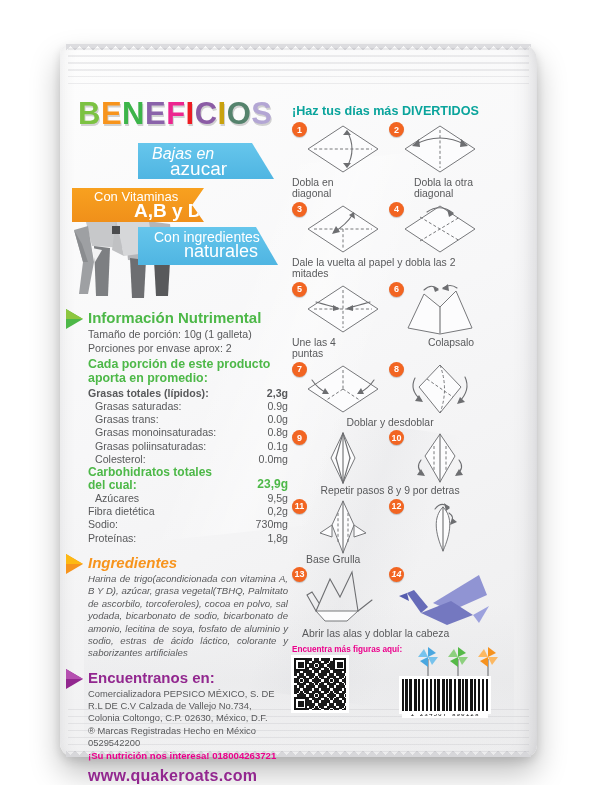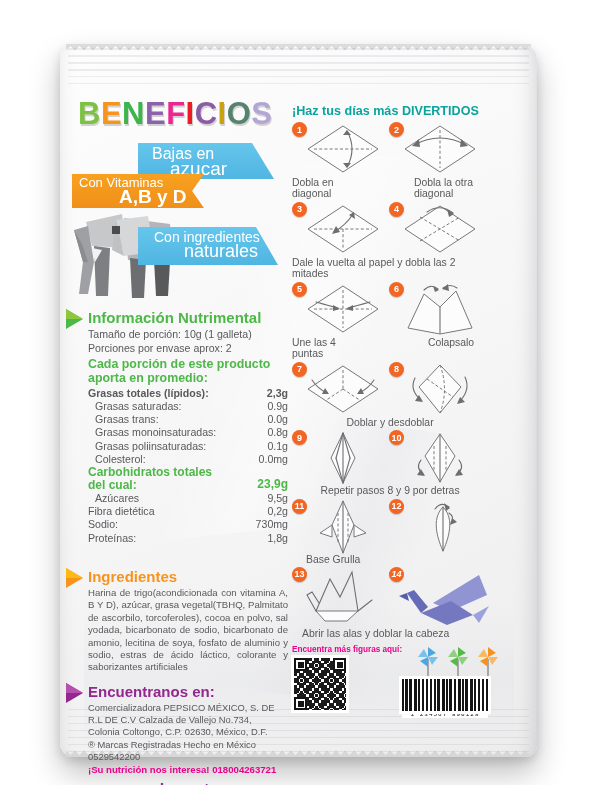--- a/index.html
+++ b/index.html
@@ -31,23 +31,23 @@
   .leftcol{position:absolute;left:26px;top:52px;width:208px;}
   .title{position:absolute;left:-8px;top:0;font-size:31px;font-weight:bold;letter-spacing:.5px;white-space:nowrap;}
   .title .ltr{text-shadow:1px 2px 0 rgba(60,60,60,.22);}
 
   .ribbon{position:absolute;color:#fff;line-height:1;}
   .rib-blue{background:linear-gradient(to bottom,#66c6ec,#4fb5e2);
             clip-path:polygon(0 0,calc(100% - 22px) 0,100% 100%,0 100%);}
   .rib-chev{position:absolute;left:-16px;top:4px;width:0;height:0;
             border-top:9px solid transparent;border-bottom:9px solid transparent;border-left:12px solid #4fb5e2;}
   .rib-sugar{left:52px;top:47px;width:136px;height:36px;padding:3px 0 0 14px;box-sizing:border-box;}
-  .rib-sugar .l1{font-size:16px;}
+  .rib-sugar .l1{font-size:16px;font-style:italic;}
   .rib-sugar .l2{font-size:19px;margin:-3px 0 0 18px;}
-  .rib-vit{left:-14px;top:78px;width:132px;height:34px;box-sizing:border-box;padding:2px 0 0 7px;
+  .rib-vit{left:-14px;top:92px;width:132px;height:34px;box-sizing:border-box;padding:2px 0 0 22px;
            background:linear-gradient(to bottom,#f8a11f,#f0901a);
            clip-path:polygon(0 0,100% 0,91% 50%,100% 100%,0 100%);}
   .rib-vit .l1{font-size:13px;}
   .rib-vit .l2{font-size:19px;margin:-2px 0 0 40px;font-weight:bold;}
   .rib-nat{left:52px;top:131px;width:140px;height:38px;padding:3px 0 0 16px;box-sizing:border-box;}
   .rib-nat .l1{font-size:14px;}
   .rib-nat .l2{font-size:18px;margin:-2px 0 0 30px;}
   .elephant{position:absolute;left:-20px;top:108px;}
 
   .content{position:absolute;left:2px;top:201px;width:200px;color:#58595b;}
@@ -215,21 +215,21 @@
           <div class="nrow">
               <span class="lab">Sodio:</span>
               <span>730mg</span>
             </div>
           <div class="nrow">
               <span class="lab">Proteínas:</span>
               <span>1,8g</span>
             </div>
         </div>
 
-        <div class="sect" style="margin-top:23px;">
+        <div class="sect" style="margin-top:9px;font-style:italic;">
           <div class="sect-head sh-orange">
             <svg class="arrow" width="18" height="20" viewBox="0 0 18 20">
               <polygon points="0,0 17,10 0,20" fill="#f7941d"></polygon>
                 <polygon points="0,0 17,10 0,10" fill="#fdb913"></polygon>
             </svg>
             <span>Ingredientes</span>
           </div>
           <div class="ing-text">Harina de trigo(acondicionada con vitamina A, B Y D), azúcar, grasa vegetal(TBHQ, Palmitato de ascorbilo, torcoferoles), cocoa en polvo, sal yodada, bicarbonato de sodio, bicarbonato de amonio, lecitina de soya, fosfato de aluminio y sodio, estras de ácido láctico, colorante y saborizantes artificiales</div>
         </div>
 

